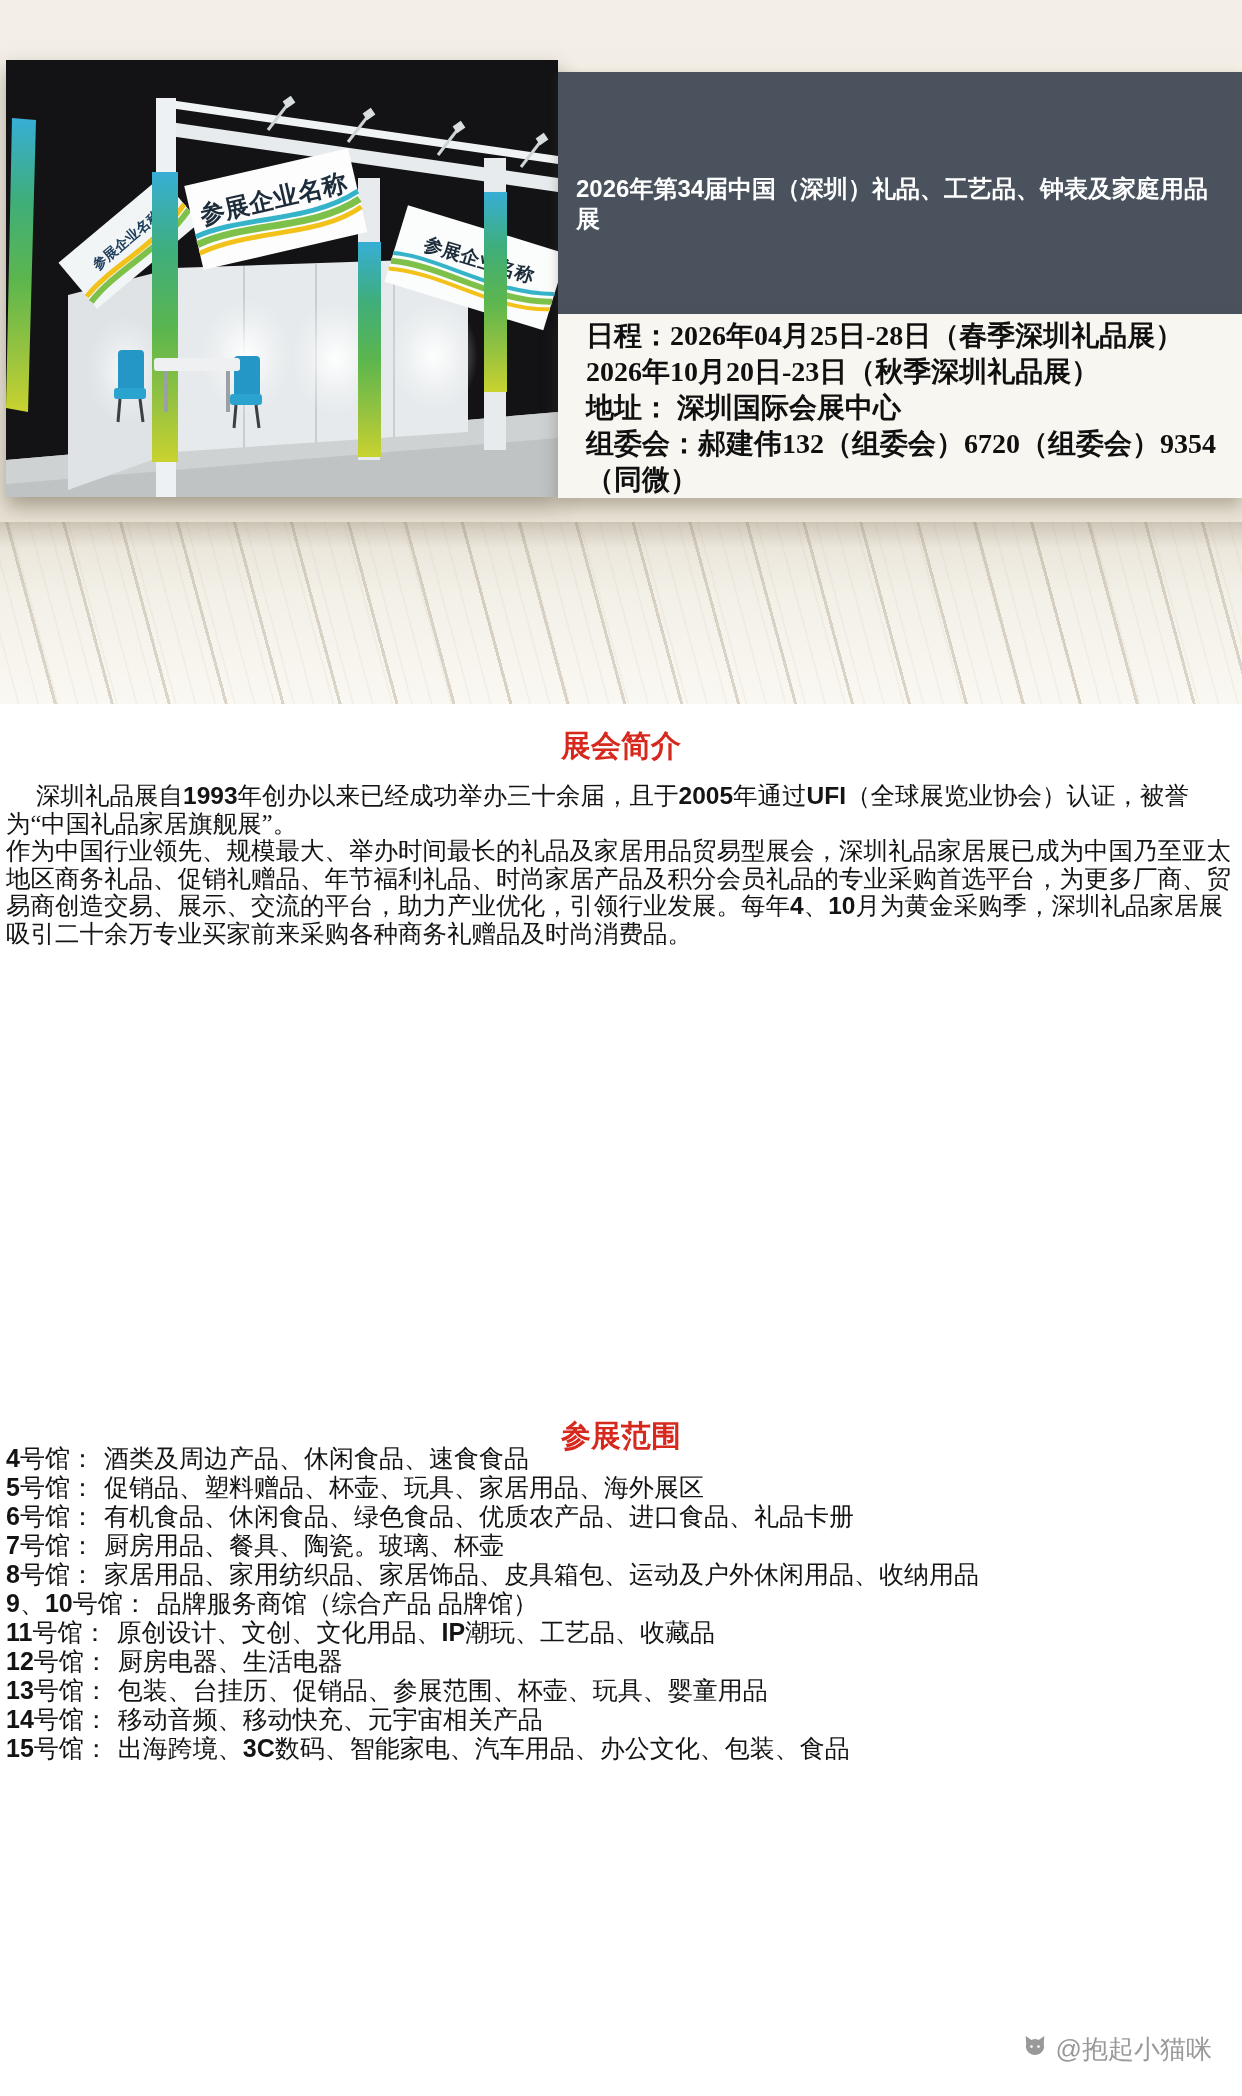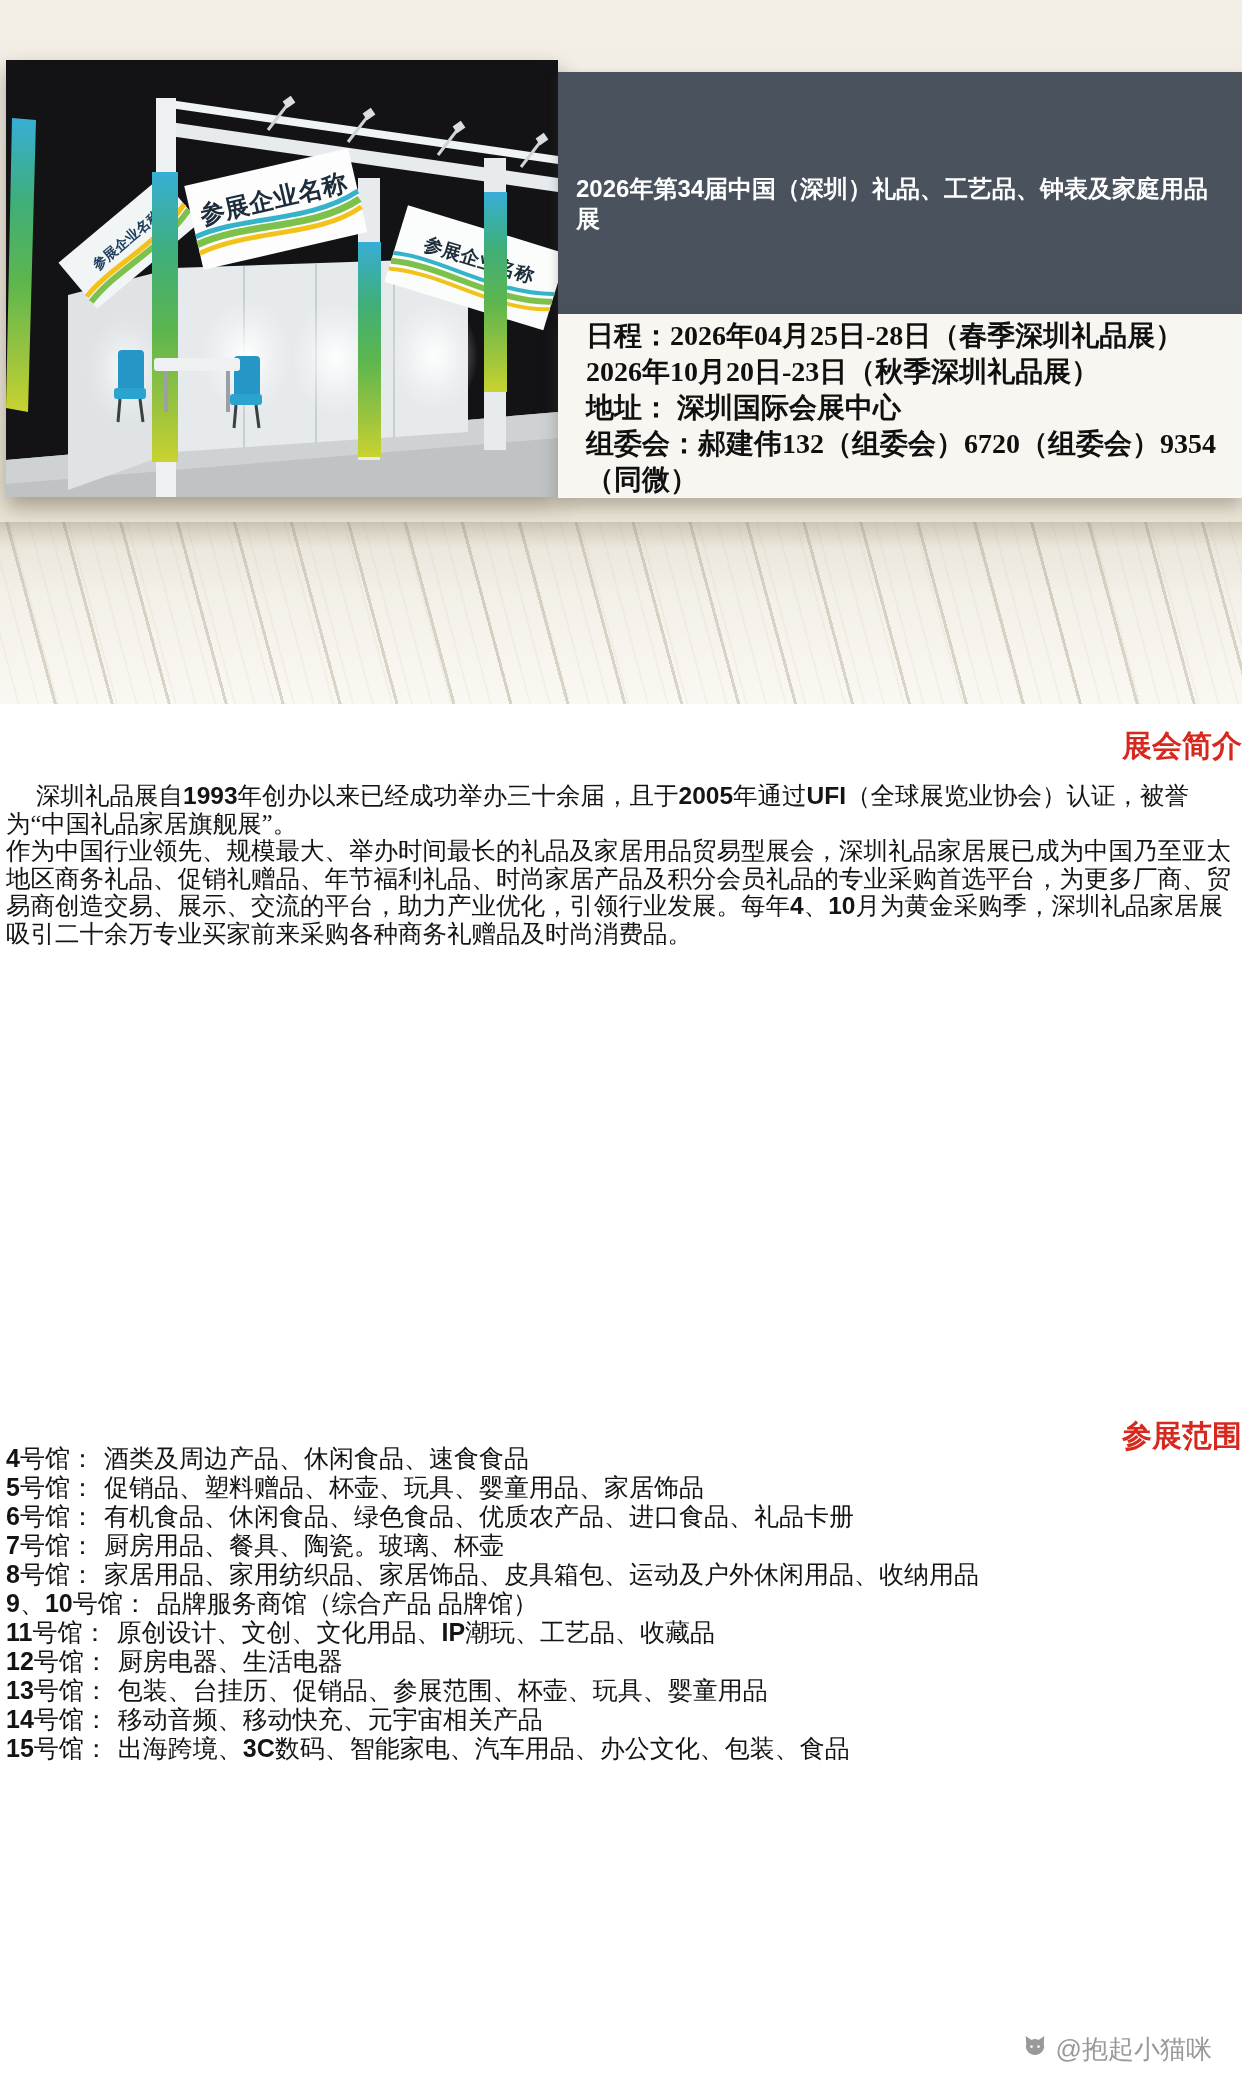--- a/index.html
+++ b/index.html
@@ -19,21 +19,21 @@
         box-shadow:0 10px 20px rgba(80,68,45,0.45);}
   .slate{position:absolute;left:558px;top:72px;width:684px;height:242px;background:#49525d;
         box-shadow:0 4px 10px rgba(80,68,45,0.30);}
   .slate-title{padding:102px 12px 0 18px;color:#ffffff;
         font-family:"Liberation Sans","DejaVu Sans",sans-serif;font-weight:bold;font-size:24px;line-height:30px;}
   .infobox{position:absolute;left:558px;top:314px;width:684px;height:184px;background:#f8f6f1;
         box-shadow:0 9px 16px rgba(80,68,45,0.35);box-sizing:border-box;
         padding:4px 4px 0 28px;color:#101010;font-weight:bold;font-size:28px;line-height:36px;}
   
   .content{position:absolute;left:0;top:704px;width:1242px;height:1392px;background:#ffffff;color:#141414;}
-  .section-heading{position:absolute;left:0;width:1242px;text-align:right;color:#d7281e;
+  .section-heading{position:absolute;left:0;width:1242px;text-align:center;color:#d7281e;
         font-family:"Liberation Sans","DejaVu Sans",sans-serif;font-weight:bold;font-size:30px;}
   .heading-intro{top:22px;}
   .heading-scope{top:712px;}
   .paragraphs{position:absolute;top:78px;left:6px;width:1230px;font-size:24.5px;line-height:27.5px;}
   .paragraphs p{margin:0;}
   .paragraphs p.indent{text-indent:30px;}
   .halls{position:absolute;top:740px;left:6px;width:1230px;font-size:25px;line-height:29px;}
   .hall-row{white-space:nowrap;}
   .hall-label{margin-right:9px;}
   b{font-family:"Liberation Sans","DejaVu Sans",sans-serif;font-weight:bold;}
@@ -159,21 +159,21 @@
 
   <div class="content">
     <div class="section-heading heading-intro">展会简介</div>
     <div class="paragraphs">
       <p class="indent">深圳礼品展自<b>1993</b>年创办以来已经成功举办三十余届，且于<b>2005</b>年通过<b>UFI</b>（全球展览业协会）认证，被誉为“中国礼品家居旗舰展”。</p>
       <p>作为中国行业领先、规模最大、举办时间最长的礼品及家居用品贸易型展会，深圳礼品家居展已成为中国乃至亚太地区商务礼品、促销礼赠品、年节福利礼品、时尚家居产品及积分会员礼品的专业采购首选平台，为更多厂商、贸易商创造交易、展示、交流的平台，助力产业优化，引领行业发展。每年<b>4</b>、<b>10</b>月为黄金采购季，深圳礼品家居展吸引二十余万专业买家前来采购各种商务礼赠品及时尚消费品。</p>
     </div>
     <div class="section-heading heading-scope">参展范围</div>
     <div class="halls">
         <div class="hall-row"><span class="hall-label"><b>4</b>号馆：</span><span class="hall-items">酒类及周边产品、休闲食品、速食食品</span></div>
-        <div class="hall-row"><span class="hall-label"><b>5</b>号馆：</span><span class="hall-items">促销品、塑料赠品、杯壶、玩具、婴童用品、家居饰品</span></div>
+        <div class="hall-row"><span class="hall-label"><b>5</b>号馆：</span><span class="hall-items">促销品、塑料赠品、杯壶、玩具、家居用品、海外展区</span></div>
         <div class="hall-row"><span class="hall-label"><b>6</b>号馆：</span><span class="hall-items">有机食品、休闲食品、绿色食品、优质农产品、进口食品、礼品卡册</span></div>
         <div class="hall-row"><span class="hall-label"><b>7</b>号馆：</span><span class="hall-items">厨房用品、餐具、陶瓷。玻璃、杯壶</span></div>
         <div class="hall-row"><span class="hall-label"><b>8</b>号馆：</span><span class="hall-items">家居用品、家用纺织品、家居饰品、皮具箱包、运动及户外休闲用品、收纳用品</span></div>
         <div class="hall-row"><span class="hall-label"><b>9</b>、<b>10</b>号馆：</span><span class="hall-items">品牌服务商馆（综合产品 品牌馆）</span></div>
         <div class="hall-row"><span class="hall-label"><b>11</b>号馆：</span><span class="hall-items">原创设计、文创、文化用品、<b>IP</b>潮玩、工艺品、收藏品</span></div>
         <div class="hall-row"><span class="hall-label"><b>12</b>号馆：</span><span class="hall-items">厨房电器、生活电器</span></div>
         <div class="hall-row"><span class="hall-label"><b>13</b>号馆：</span><span class="hall-items">包装、台挂历、促销品、参展范围、杯壶、玩具、婴童用品</span></div>
         <div class="hall-row"><span class="hall-label"><b>14</b>号馆：</span><span class="hall-items">移动音频、移动快充、元宇宙相关产品</span></div>
         <div class="hall-row"><span class="hall-label"><b>15</b>号馆：</span><span class="hall-items">出海跨境、<b>3C</b>数码、智能家电、汽车用品、办公文化、包装、食品</span></div>
       </div>

